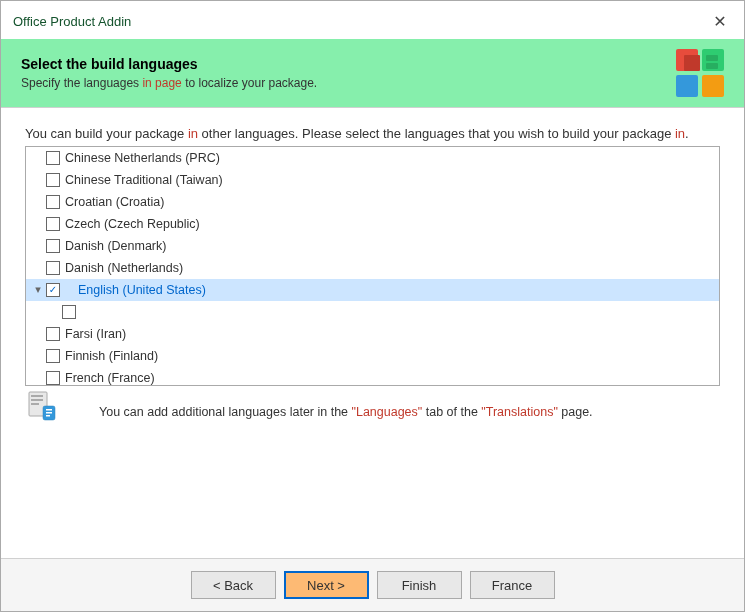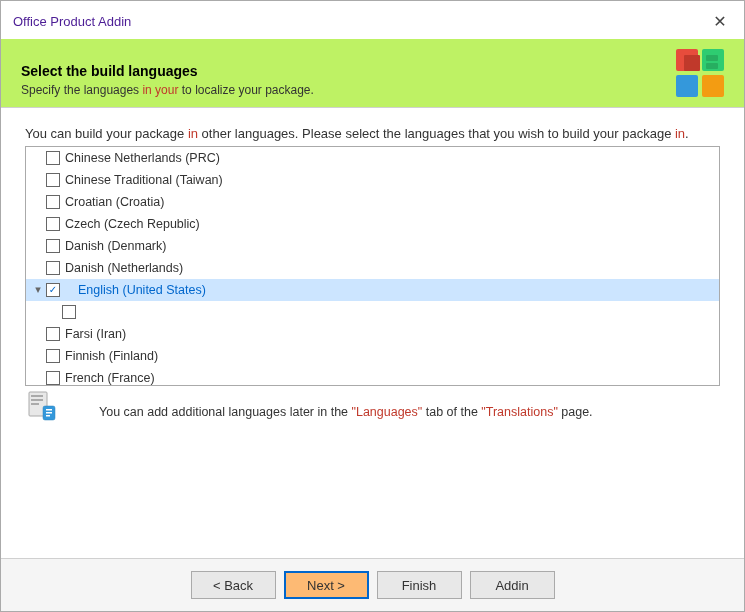--- a/index.html
+++ b/index.html
@@ -25,40 +25,40 @@
     .title-bar {
       display: flex;
       align-items: center;
       justify-content: space-between;
       background: #ffffff;
       padding: 8px 12px 6px 12px;
       border-bottom: none;
     }
     .title-bar-text {
       font-size: 13px;
-      color: #4c1d95;
+      color: #14532d;
     }
     .close-btn {
       width: 24px;
       height: 24px;
       display: flex;
       align-items: center;
       justify-content: center;
       cursor: pointer;
       font-size: 16px;
       color: #444;
       border: none;
       background: transparent;
     }
     .header-section {
       display: flex;
-      align-items: flex-end;
+      align-items: center;
       justify-content: space-between;
       padding: 10px 20px 10px 20px;
-      background: #bef264;
+      background: #86efac;
     }
     .header-text { flex: 1; }
     .header-title {
       font-size: 14px;
       font-weight: bold;
       color: #000;
       margin-bottom: 4px;
     }
     .header-subtitle {
       font-size: 12px;
@@ -196,21 +196,21 @@
 
   <div class="title-bar">
     <span class="title-bar-text">Office Product Addin</span>
     <button class="close-btn">✕</button>
   </div>
 
   <div class="header-section">
     <div class="header-text">
       <div class="header-title">Select the build languages</div>
       <div class="header-subtitle">
-        Specify the languages <span class="highlight">in your</span> to localize your package.
+        Specify the languages <span class="highlight">in page</span> to localize your package.
       </div>
     </div>
 
     <svg class="office-icon" viewBox="0 0 48 48" xmlns="http://www.w3.org/2000/svg">
       <rect x="0" y="0" width="22" height="22" fill="#e74c3c" rx="2"></rect>
       <rect x="26" y="0" width="22" height="22" fill="#2ecc71" rx="2"></rect>
       <rect x="0" y="26" width="22" height="22" fill="#3498db" rx="2"></rect>
       <rect x="26" y="26" width="22" height="22" fill="#f39c12" rx="2"></rect>
       <rect x="8" y="6" width="16" height="16" fill="#c0392b" rx="1"></rect>
       <rect x="30" y="6" width="12" height="6" fill="#27ae60" rx="1"></rect>
@@ -311,15 +311,15 @@
       <div class="hint-text">
         You can add additional languages later in the <span class="highlight">"Languages"</span> tab of the <span class="highlight">"Translations"</span> page.
       </div>
     </div>
   </div>
 
   <div class="footer">
     <button class="footer-btn">&lt; Back</button>
     <button class="footer-btn primary">Next &gt;</button>
     <button class="footer-btn">Finish</button>
-    <button class="footer-btn">Addin</button>
+    <button class="footer-btn">France</button>
   </div>
 </div>
 
 </body></html>

